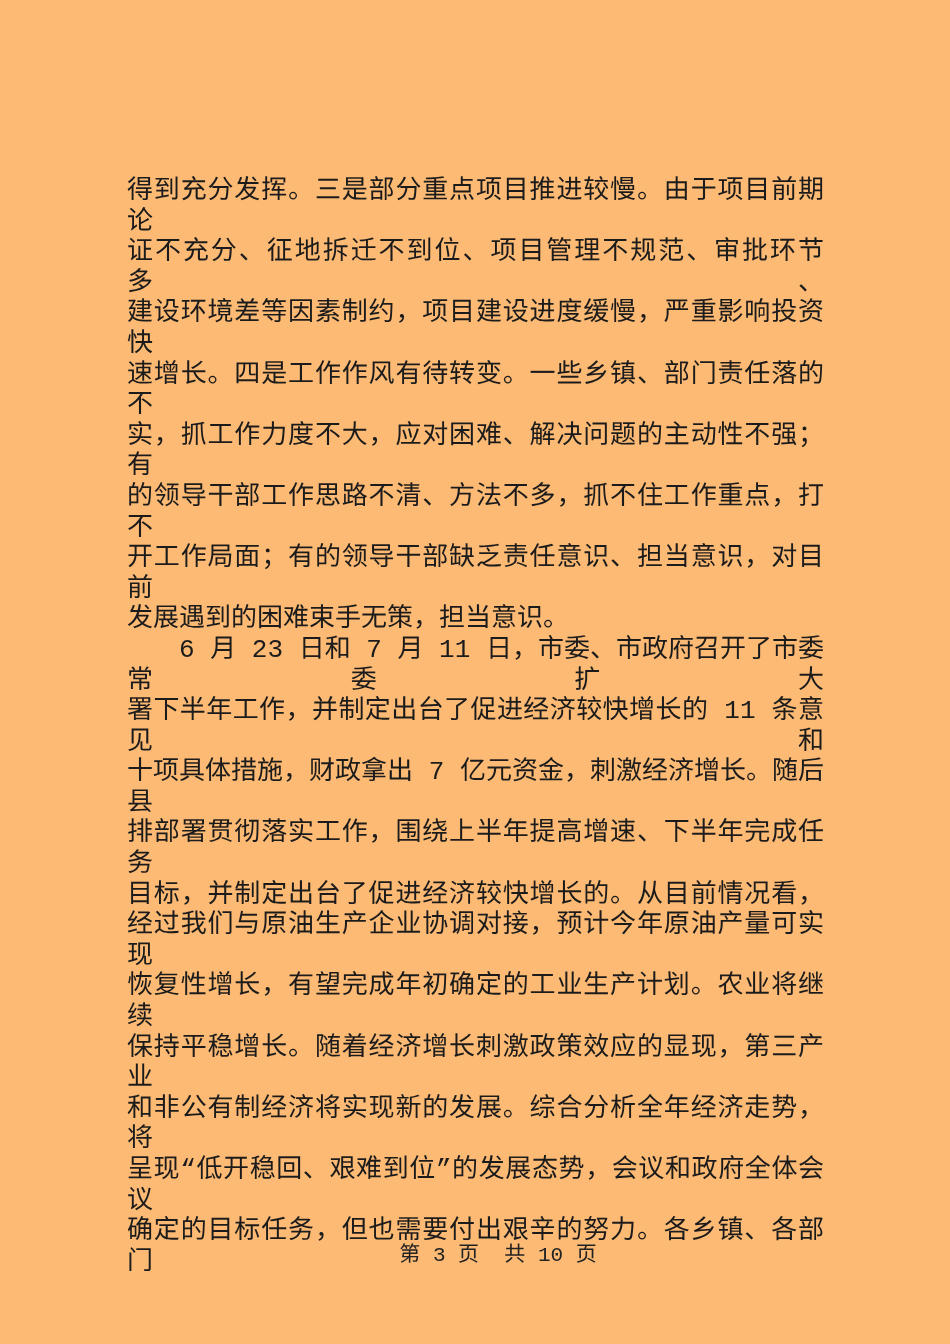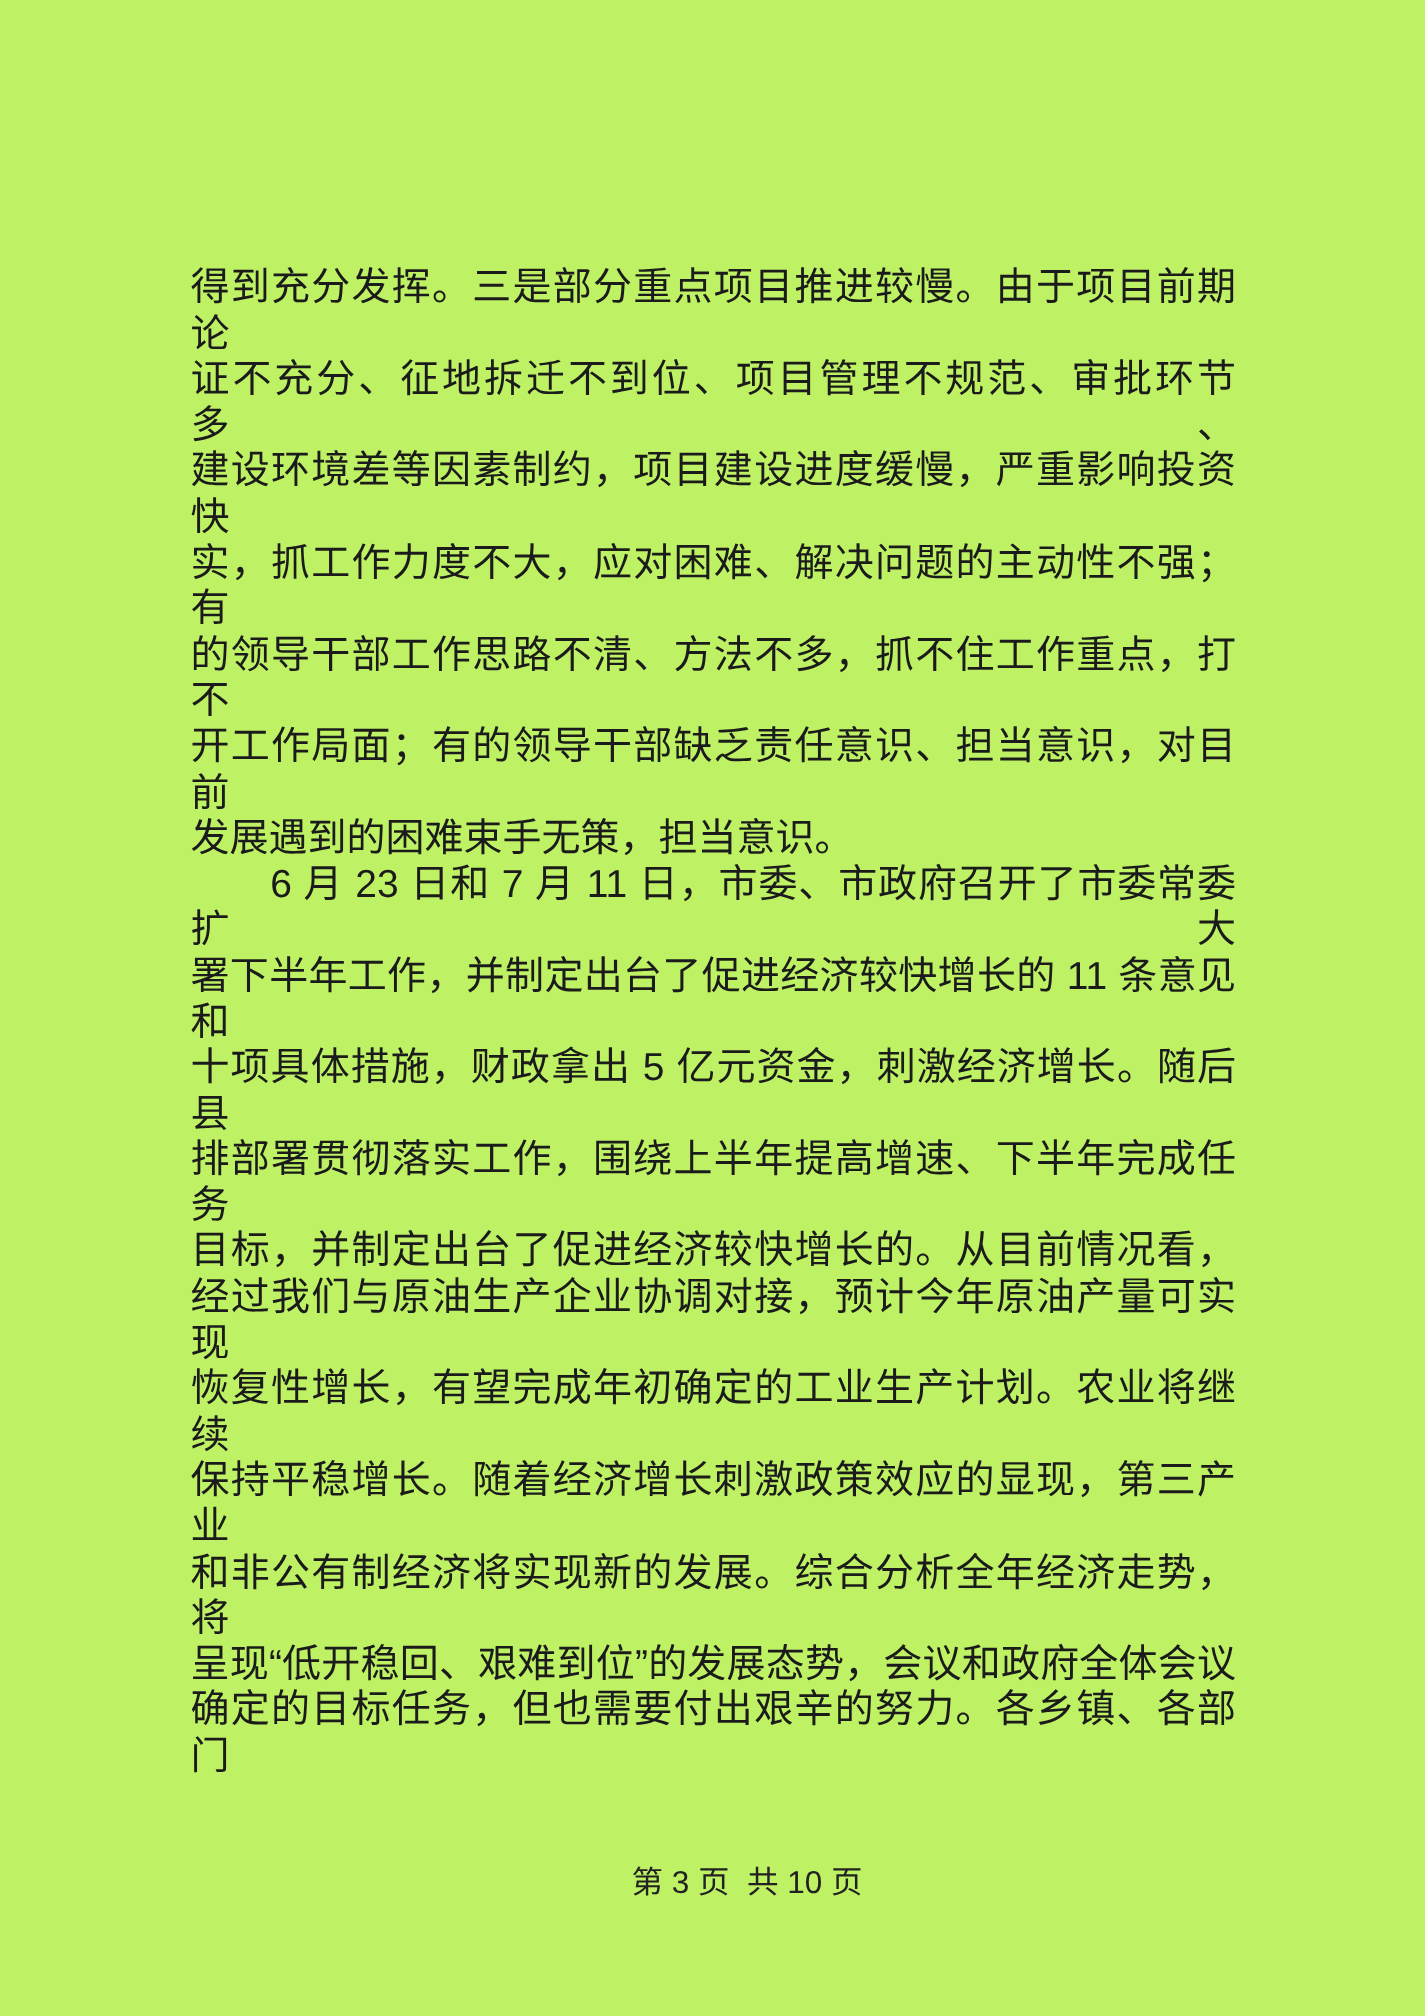--- a/index.html
+++ b/index.html
@@ -4,23 +4,23 @@
 <style>
   html, body {
     margin: 0;
     padding: 0;
     background: #ffffff;
   }
   .page {
     position: relative;
     width: 950px;
     height: 1344px;
-    background: #bef264;
+    background: #fdba74;
     overflow: hidden;
-    font-family: Liberation Sans, sans-serif;
+    font-family: Liberation Mono, monospace;
     color: #1b1b1b;
   }
   .doc-body {
     position: absolute;
     left: 127px;
     top: 176px;
     width: 697px;
     font-size: 26px;
     line-height: 30.6px;
     font-weight: 400;
@@ -54,27 +54,28 @@
   }
 </style>
 </head>
 <body>
 
 <div class="page">
   <main class="doc-body">
       <div class="line">得到充分发挥。三是部分重点项目推进较慢。由于项目前期论</div>
       <div class="line">证不充分、征地拆迁不到位、项目管理不规范、审批环节多、</div>
       <div class="line">建设环境差等因素制约，项目建设进度缓慢，严重影响投资快</div>
+      <div class="line">速增长。四是工作作风有待转变。一些乡镇、部门责任落的不</div>
       <div class="line">实，抓工作力度不大，应对困难、解决问题的主动性不强；有</div>
       <div class="line">的领导干部工作思路不清、方法不多，抓不住工作重点，打不</div>
       <div class="line">开工作局面；有的领导干部缺乏责任意识、担当意识，对目前</div>
       <div class="line last">发展遇到的困难束手无策，担当意识。</div>
       <div class="line">　　6 月 23 日和 7 月 11 日，市委、市政府召开了市委常委扩大</div>
       <div class="line">署下半年工作，并制定出台了促进经济较快增长的 11 条意见和</div>
-      <div class="line">十项具体措施，财政拿出 5 亿元资金，刺激经济增长。随后县</div>
+      <div class="line">十项具体措施，财政拿出 7 亿元资金，刺激经济增长。随后县</div>
       <div class="line">排部署贯彻落实工作，围绕上半年提高增速、下半年完成任务</div>
       <div class="line">目标，并制定出台了促进经济较快增长的。从目前情况看，</div>
       <div class="line">经过我们与原油生产企业协调对接，预计今年原油产量可实现</div>
       <div class="line">恢复性增长，有望完成年初确定的工业生产计划。农业将继续</div>
       <div class="line">保持平稳增长。随着经济增长刺激政策效应的显现，第三产业</div>
       <div class="line">和非公有制经济将实现新的发展。综合分析全年经济走势，将</div>
       <div class="line">呈现“低开稳回、艰难到位”的发展态势，会议和政府全体会议</div>
       <div class="line">确定的目标任务，但也需要付出艰辛的努力。各乡镇、各部门</div>
     </main>
   <footer class="page-footer">

